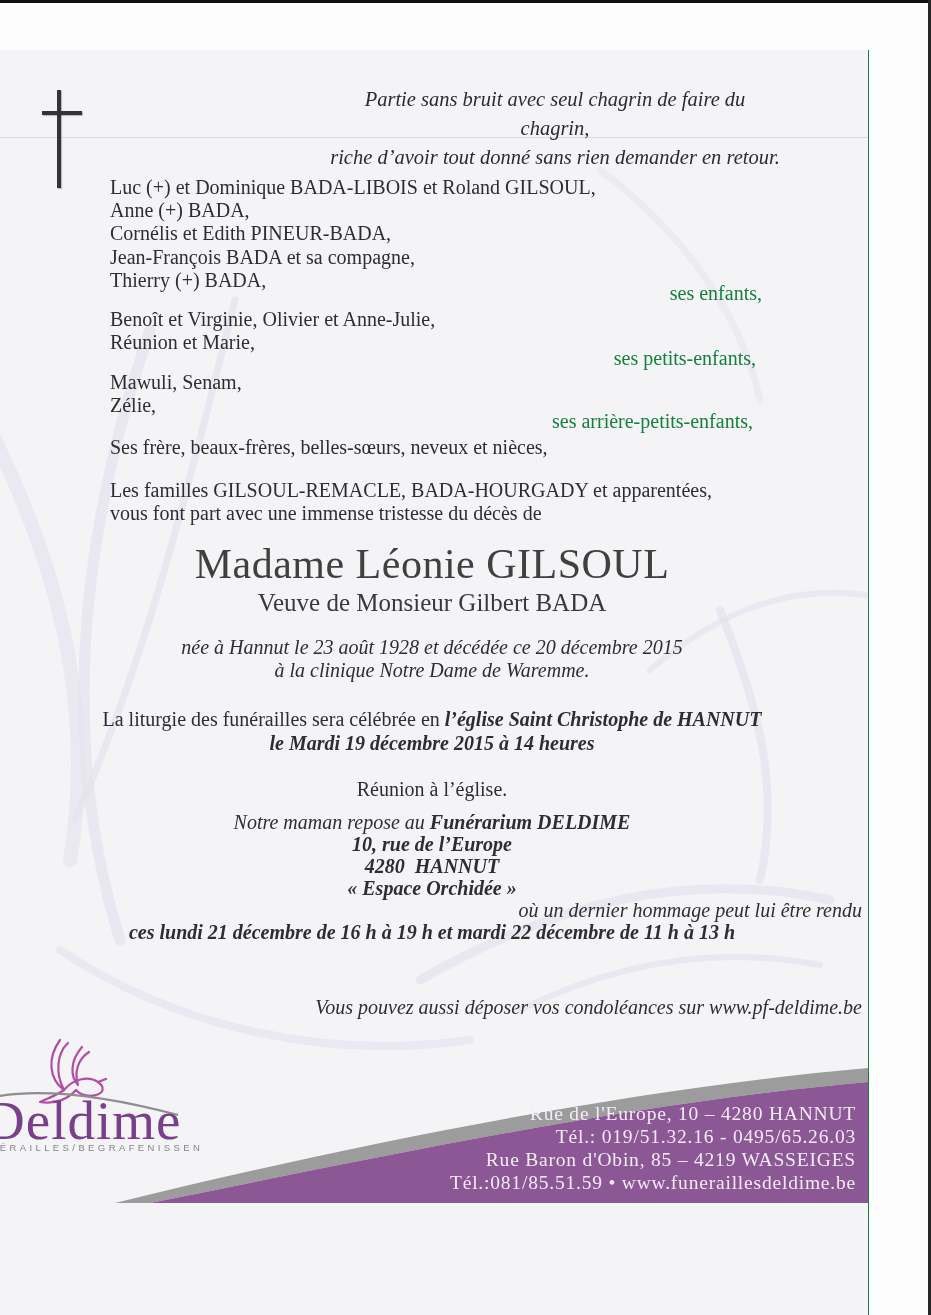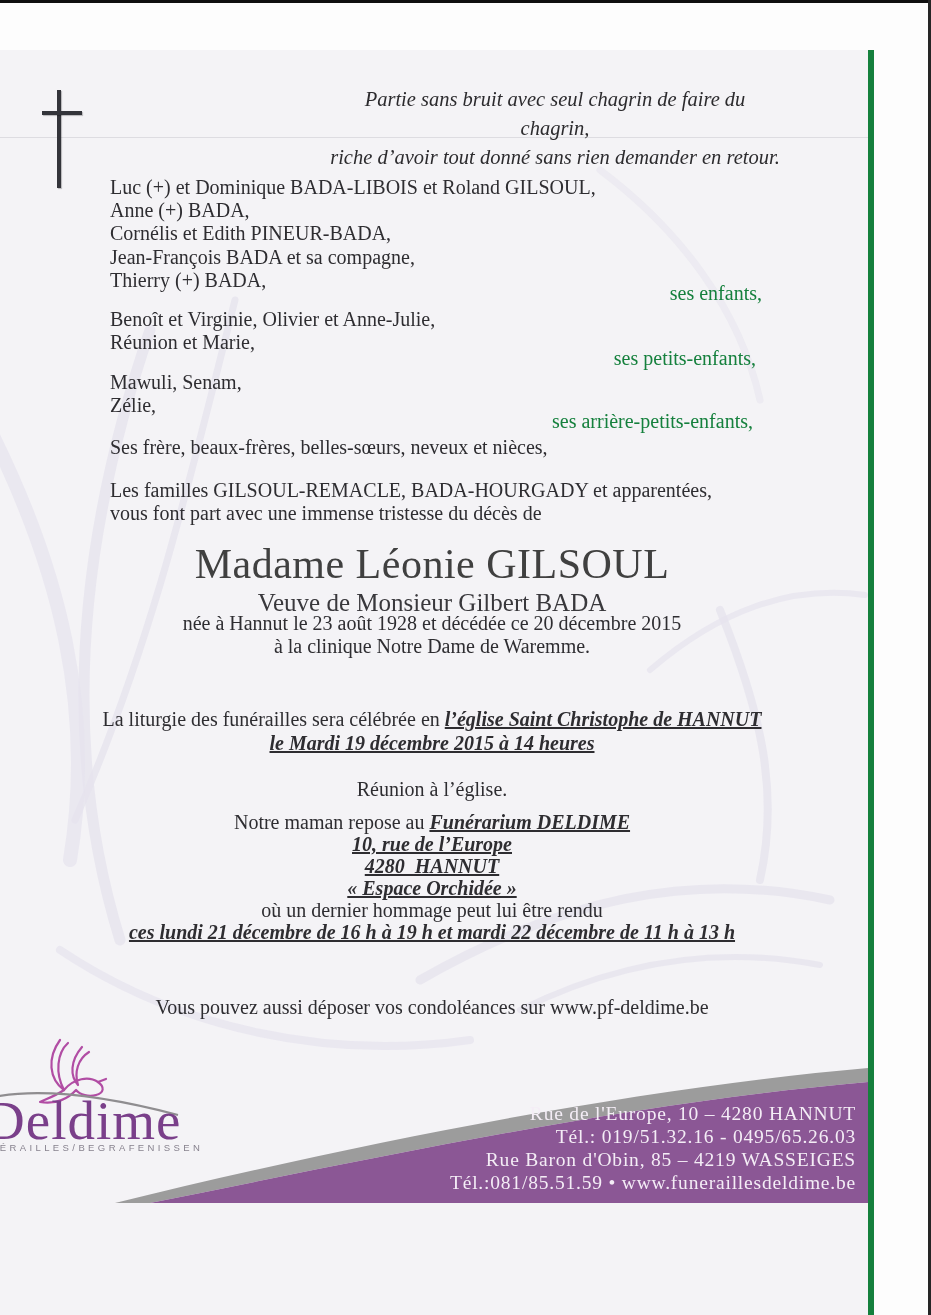--- a/index.html
+++ b/index.html
@@ -9,37 +9,37 @@
     font-family:"Liberation Serif", serif;
     color:#2e2d31;
     overflow:hidden;
   }
   .abs{position:absolute;}
   .scan-top-line{position:absolute;left:0;top:0;width:931px;height:3px;background:#101010;}
   .scan-right-edge{position:absolute;right:0;top:0;width:3px;height:1315px;background:#262626;}
   .paper{
     position:absolute;left:0;top:50px;width:868px;height:1265px;
     background:#f4f3f6;
-    border-right:6px solid #15803d;
+    border-right:1px solid #15803d;
     overflow:hidden;
   }
   .fold-line{position:absolute;left:0;top:87px;width:100%;height:1px;background:rgba(160,160,172,.28);}
   
   .cross-v{position:absolute;left:57px;top:40px;width:4px;height:98px;background:#33343a;box-shadow:1px 1px 1px rgba(0,0,0,.25);}
   .cross-h{position:absolute;left:42px;top:61px;width:40px;height:4px;background:#33343a;box-shadow:1px 1px 1px rgba(0,0,0,.25);}
   
   .epitaph{left:330px;top:35px;width:450px;text-align:center;font-style:italic;font-size:20.5px;line-height:29px;color:#2c2b2e;}
   .names{left:110px;font-size:20px;line-height:23.2px;}
   .rlabel{font-size:20px;color:#15803d;margin-top:15px;}
   .center{left:2px;width:860px;text-align:center;}
   .fs20{font-size:20px;line-height:23.2px;}
   .title{font-size:42px;letter-spacing:.5px;color:#404040;}
   .subtitle{font-size:25px;color:#39383c;}
-  .ital{}
-  .bital{font-style:italic;font-weight:bold;text-decoration:underline;}
+  .ital{font-style:italic;text-align:right;}
+  .bital{font-style:italic;font-weight:bold;}
   .lh22{line-height:22px;}
   
   .wm{left:0;top:0;width:868px;height:1265px;pointer-events:none;}
   
   .logo-text{left:-15px;top:1039px;font-size:55px;color:#7a3f8a;letter-spacing:1px;}
   .logo-sub{left:-30px;top:1092px;font-size:9.5px;letter-spacing:3.4px;color:#87828e;font-family:"Liberation Sans",sans-serif;}
   
   .band-text{
     left:0;top:1052px;width:856px;text-align:right;
     font-size:19.5px;line-height:23px;letter-spacing:.8px;
@@ -104,21 +104,21 @@
   <div class="abs names" style="top:386px;">Ses frère, beaux-frères, belles-sœurs, neveux et nièces,</div>
 
   <div class="abs names" style="top:429px;">
     <div>Les familles GILSOUL-REMACLE, BADA-HOURGADY et apparentées,</div>
     <div>vous font part avec une immense tristesse du décès de</div>
   </div>
 
   <div class="abs center title" style="top:490px;">Madame Léonie GILSOUL</div>
   <div class="abs center subtitle" style="top:539px;">Veuve de Monsieur Gilbert BADA</div>
 
-  <div class="abs center fs20" style="top:562px;">
+  <div class="abs center fs20" style="top:586px;font-style:italic;">
     <div>née à Hannut le 23 août 1928 et décédée ce 20 décembre 2015</div>
     <div>à la clinique Notre Dame de Waremme.</div>
   </div>
 
   <div class="abs center fs20" style="top:658px;line-height:23.5px;">
     <div><span>La liturgie des funérailles sera célébrée en </span><span class="bital">l’église Saint Christophe de HANNUT</span></div>
     <div class="bital">le Mardi 19 décembre 2015 à 14 heures</div>
   </div>
 
   <div class="abs center fs20" style="top:728px;">Réunion à l’église.</div>

